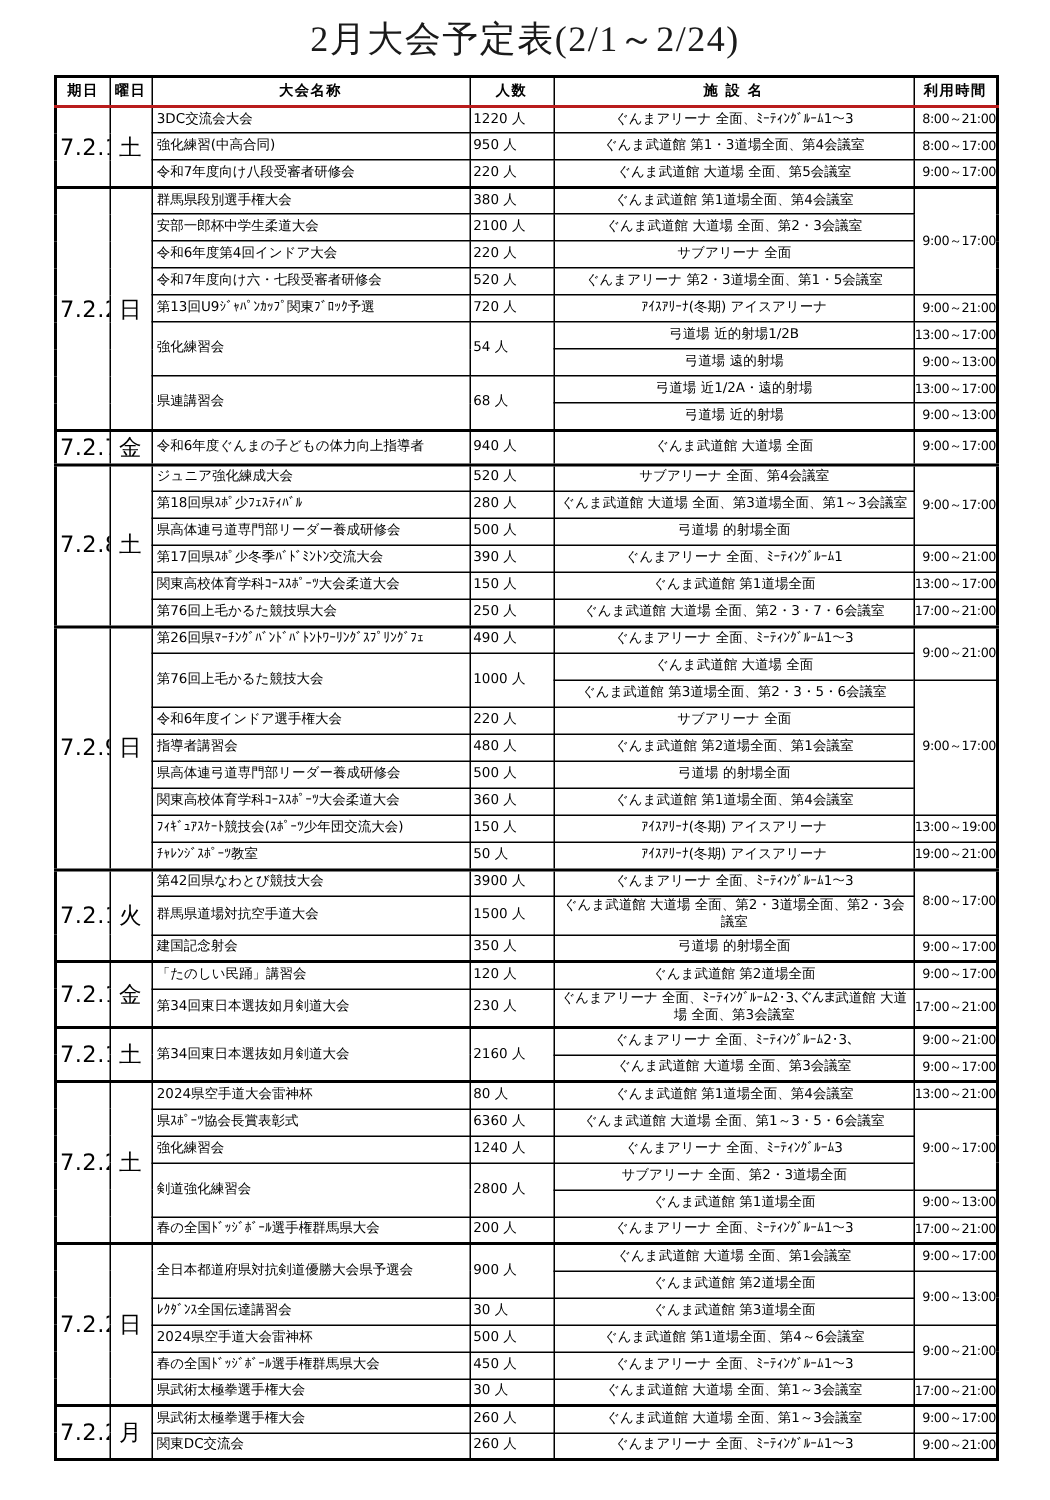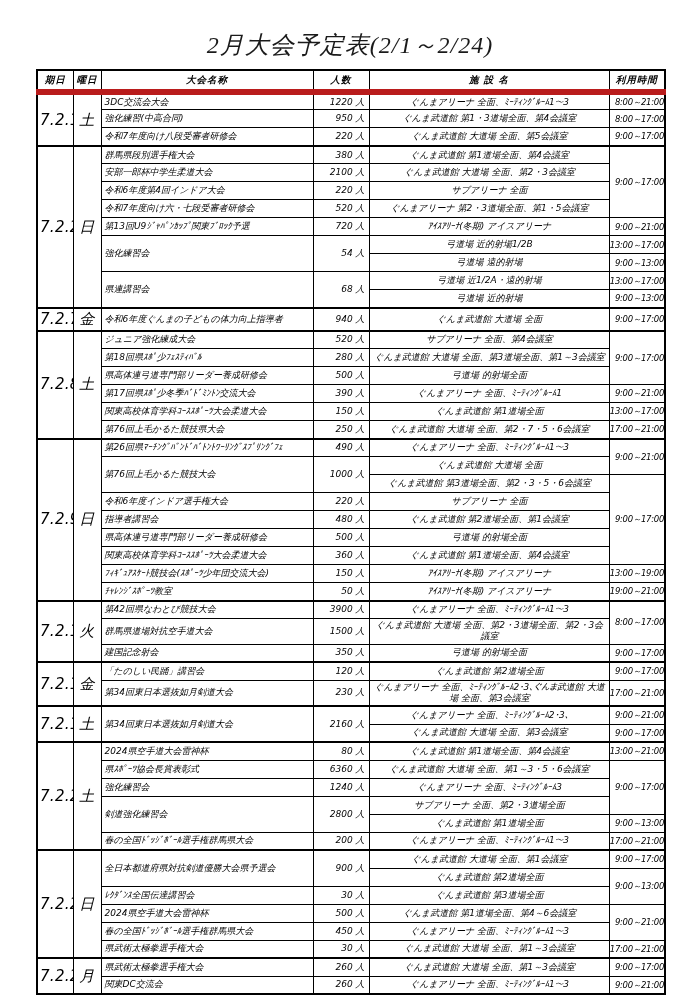--- a/index.html
+++ b/index.html
@@ -5,22 +5,21 @@
   * { box-sizing: border-box; }
   html, body {
     margin: 0; padding: 0;
     width: 700px; height: 1000px;
     background: #ffffff;
     color: #000;
     font-family: "DejaVu Sans", sans-serif;
   }
   .page {
     width: 700px; height: 897px;
-    padding: 29px 36px 0 36px;
-    font-style: italic;
+    padding: 10px 36px 0 36px;
   }
   h1.title {
     margin: 0 0 8px 0;
     text-align: center;
     font-family: "Liberation Serif", "DejaVu Serif", serif;
     font-weight: 500;
     font-size: 24px;
     letter-spacing: 1px;
     color: #1a1a1a;
   }
@@ -42,32 +41,32 @@
     line-height: 1.25;
     padding: 1px 2px;
     overflow: hidden;
     vertical-align: middle;
   }
   thead th {
     font-size: 9.5px;
     font-weight: bold;
     text-align: center;
     padding: 3px 1px;
-    border-bottom: 6px solid #b91c1c;
+    border-bottom: 2px solid #b91c1c;
     letter-spacing: 1px;
   }
   tbody tr { height: 18px; }
   tr.group-start td { border-top: 2px solid #000; }
   td.c-date, td.c-day {
     text-align: center;
     font-size: 15px;
     letter-spacing: 0.3px;
   }
   td.c-event { text-align: left; padding-left: 3px; margin-top: 43px; }
-  td.c-people { text-align: right; padding-right: 4px; white-space: nowrap; }
+  td.c-people { text-align: left; padding-right: 4px; white-space: nowrap; }
   td.c-fac { text-align: center; padding-left: 3px; }
   td.c-time {
     text-align: right;
     font-size: 8.5px;
     letter-spacing: -0.3px;
     white-space: nowrap;
     padding: 1px 0;
   }
 </style>
 </head>
@@ -199,21 +198,21 @@
         </tr>
         <tr>
           <td class="c-event">関東高校体育学科ｺｰｽｽﾎﾟｰﾂ大会柔道大会</td>
           <td class="c-people"><span>150</span> <span>人</span></td>
           <td class="c-fac">ぐんま武道館 第1道場全面</td>
           <td class="c-time">13:00～17:00</td>
         </tr>
         <tr>
           <td class="c-event">第76回上毛かるた競技県大会</td>
           <td class="c-people"><span>250</span> <span>人</span></td>
-          <td class="c-fac">ぐんま武道館 大道場 全面、第2・7・5・6会議室</td>
+          <td class="c-fac">ぐんま武道館 大道場 全面、第2・3・7・6会議室</td>
           <td class="c-time">17:00～21:00</td>
         </tr>
         <tr class="group-start">
           <td class="c-date" rowspan="9">7.2.9</td>
           <td class="c-day" rowspan="9">日</td>
           <td class="c-event">第26回県ﾏｰﾁﾝｸﾞﾊﾞﾝﾄﾞﾊﾞﾄﾝﾄﾜｰﾘﾝｸﾞｽﾌﾟﾘﾝｸﾞﾌｪ</td>
           <td class="c-people"><span>490</span> <span>人</span></td>
           <td class="c-fac">ぐんまアリーナ 全面、ﾐｰﾃｨﾝｸﾞﾙｰﾑ1～3</td>
           <td class="c-time" rowspan="2">9:00～21:00</td>
         </tr>

